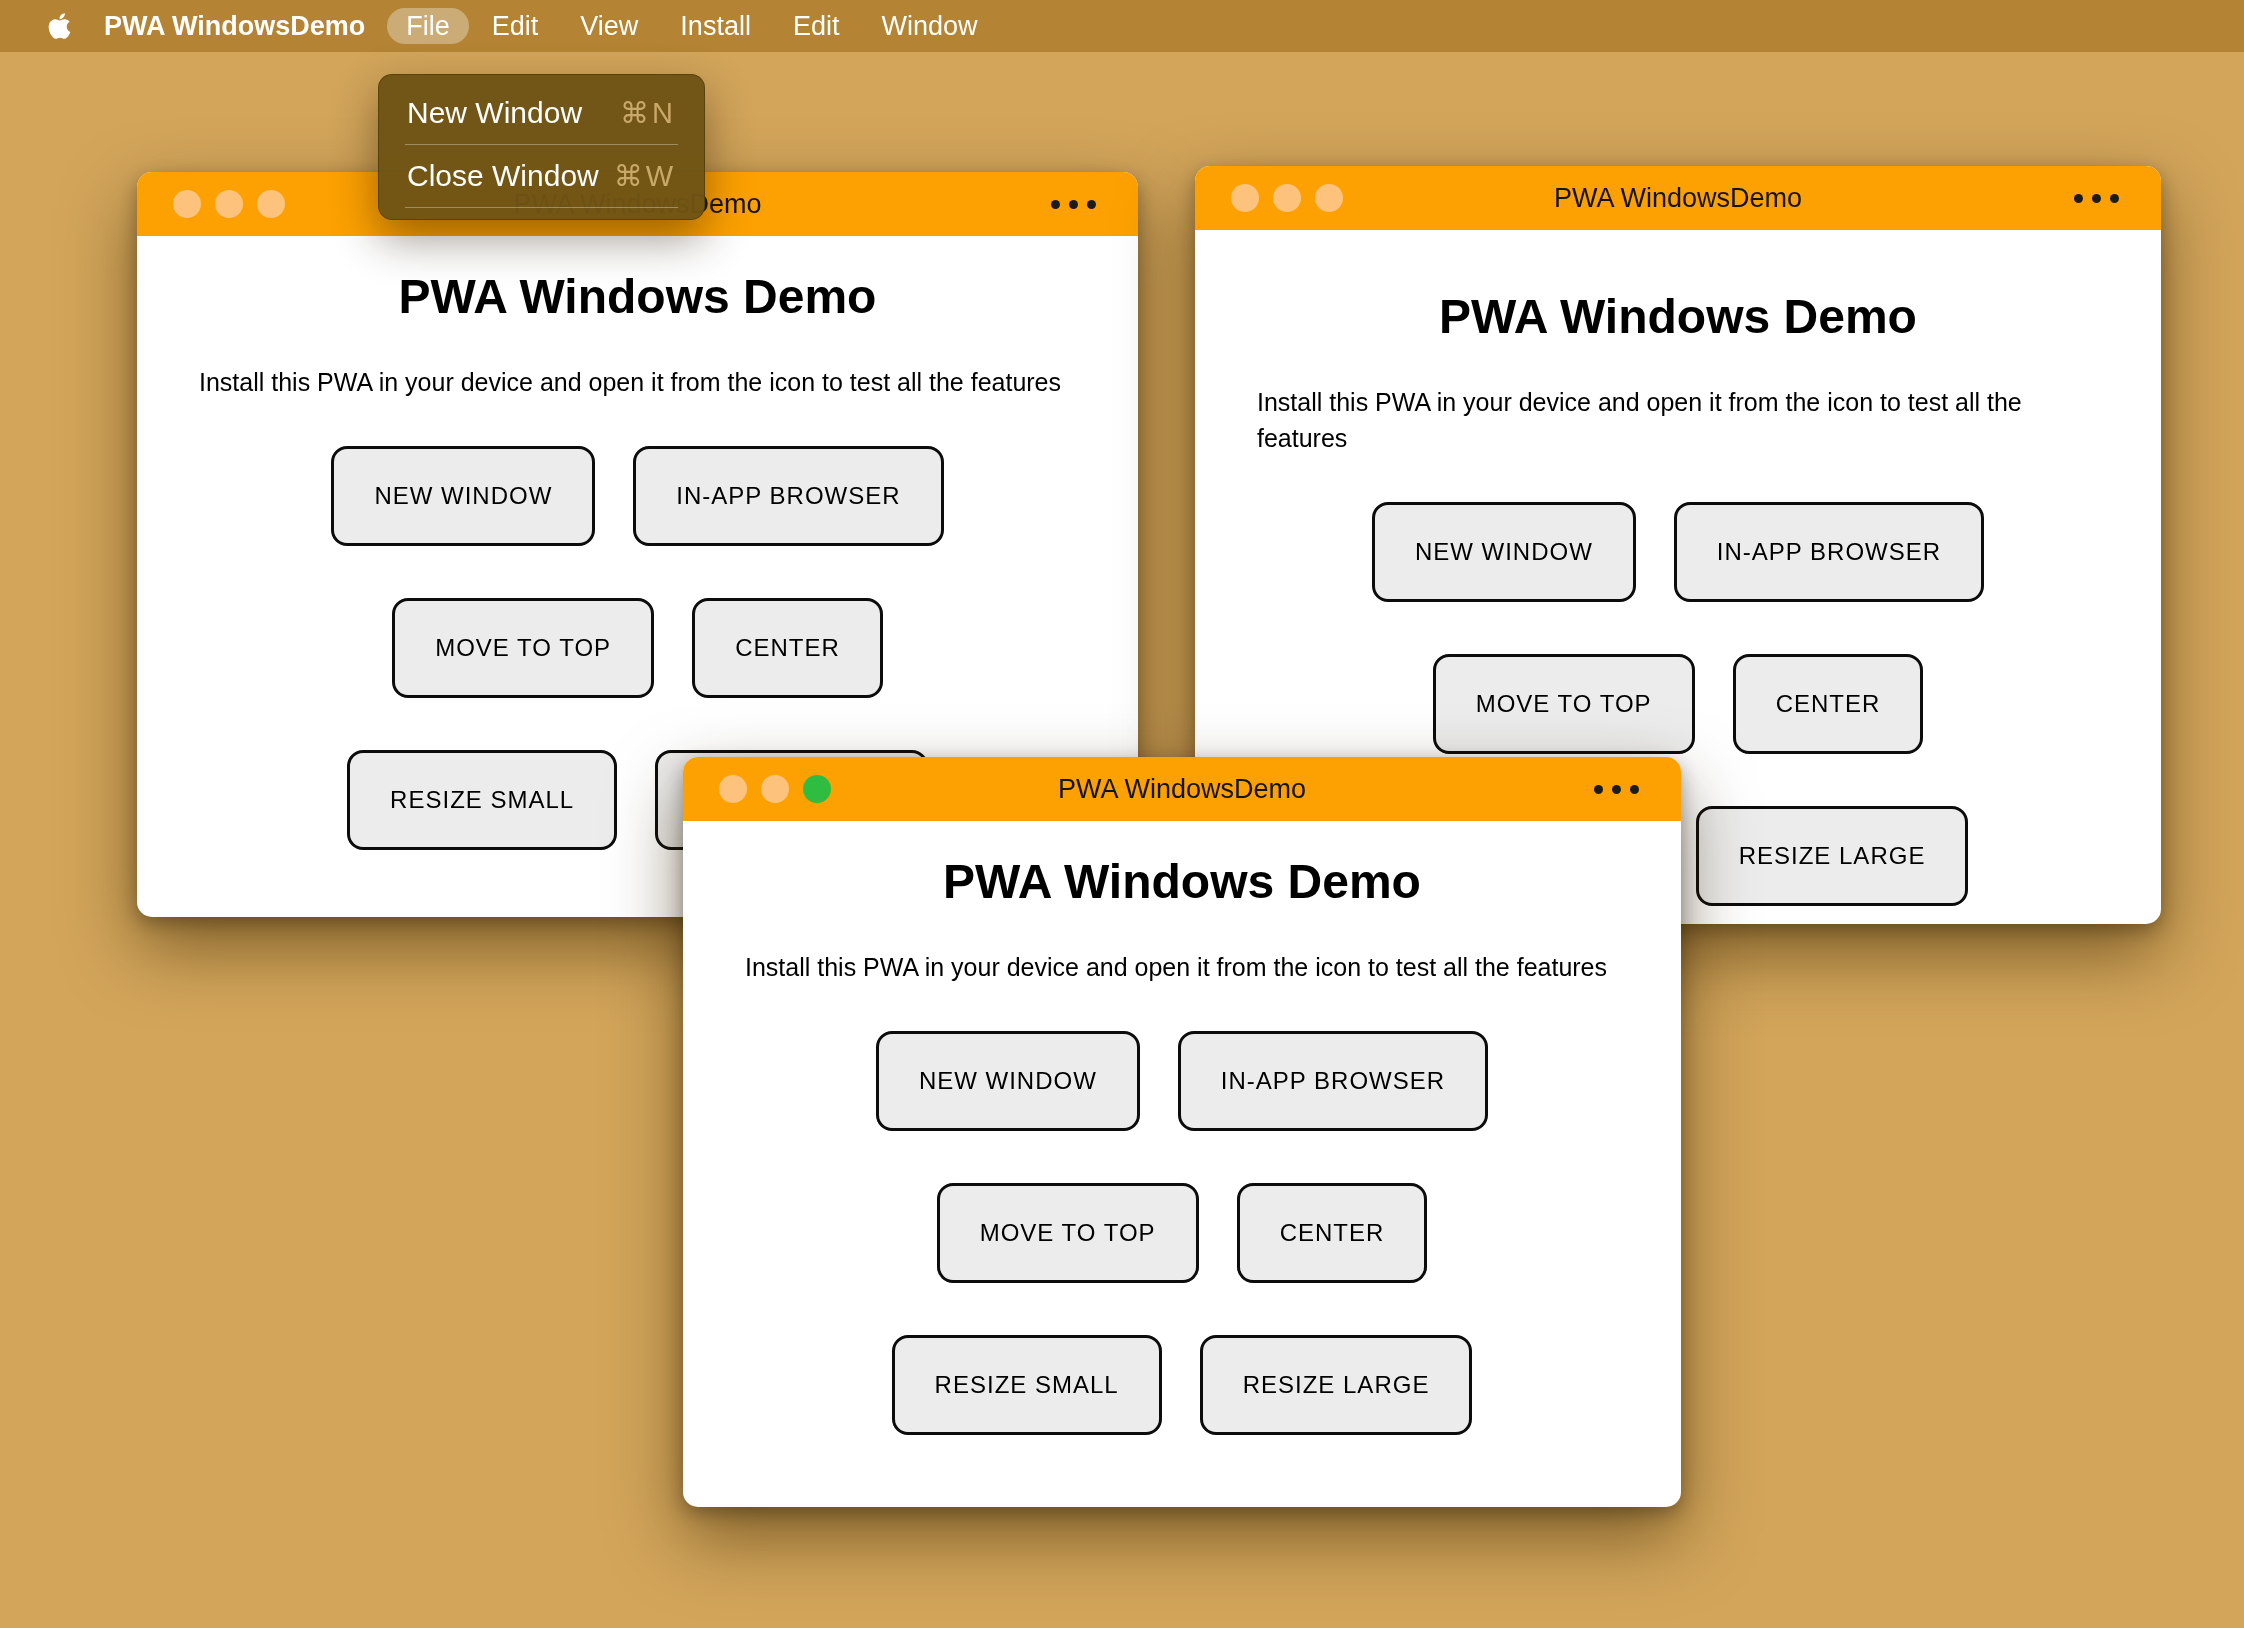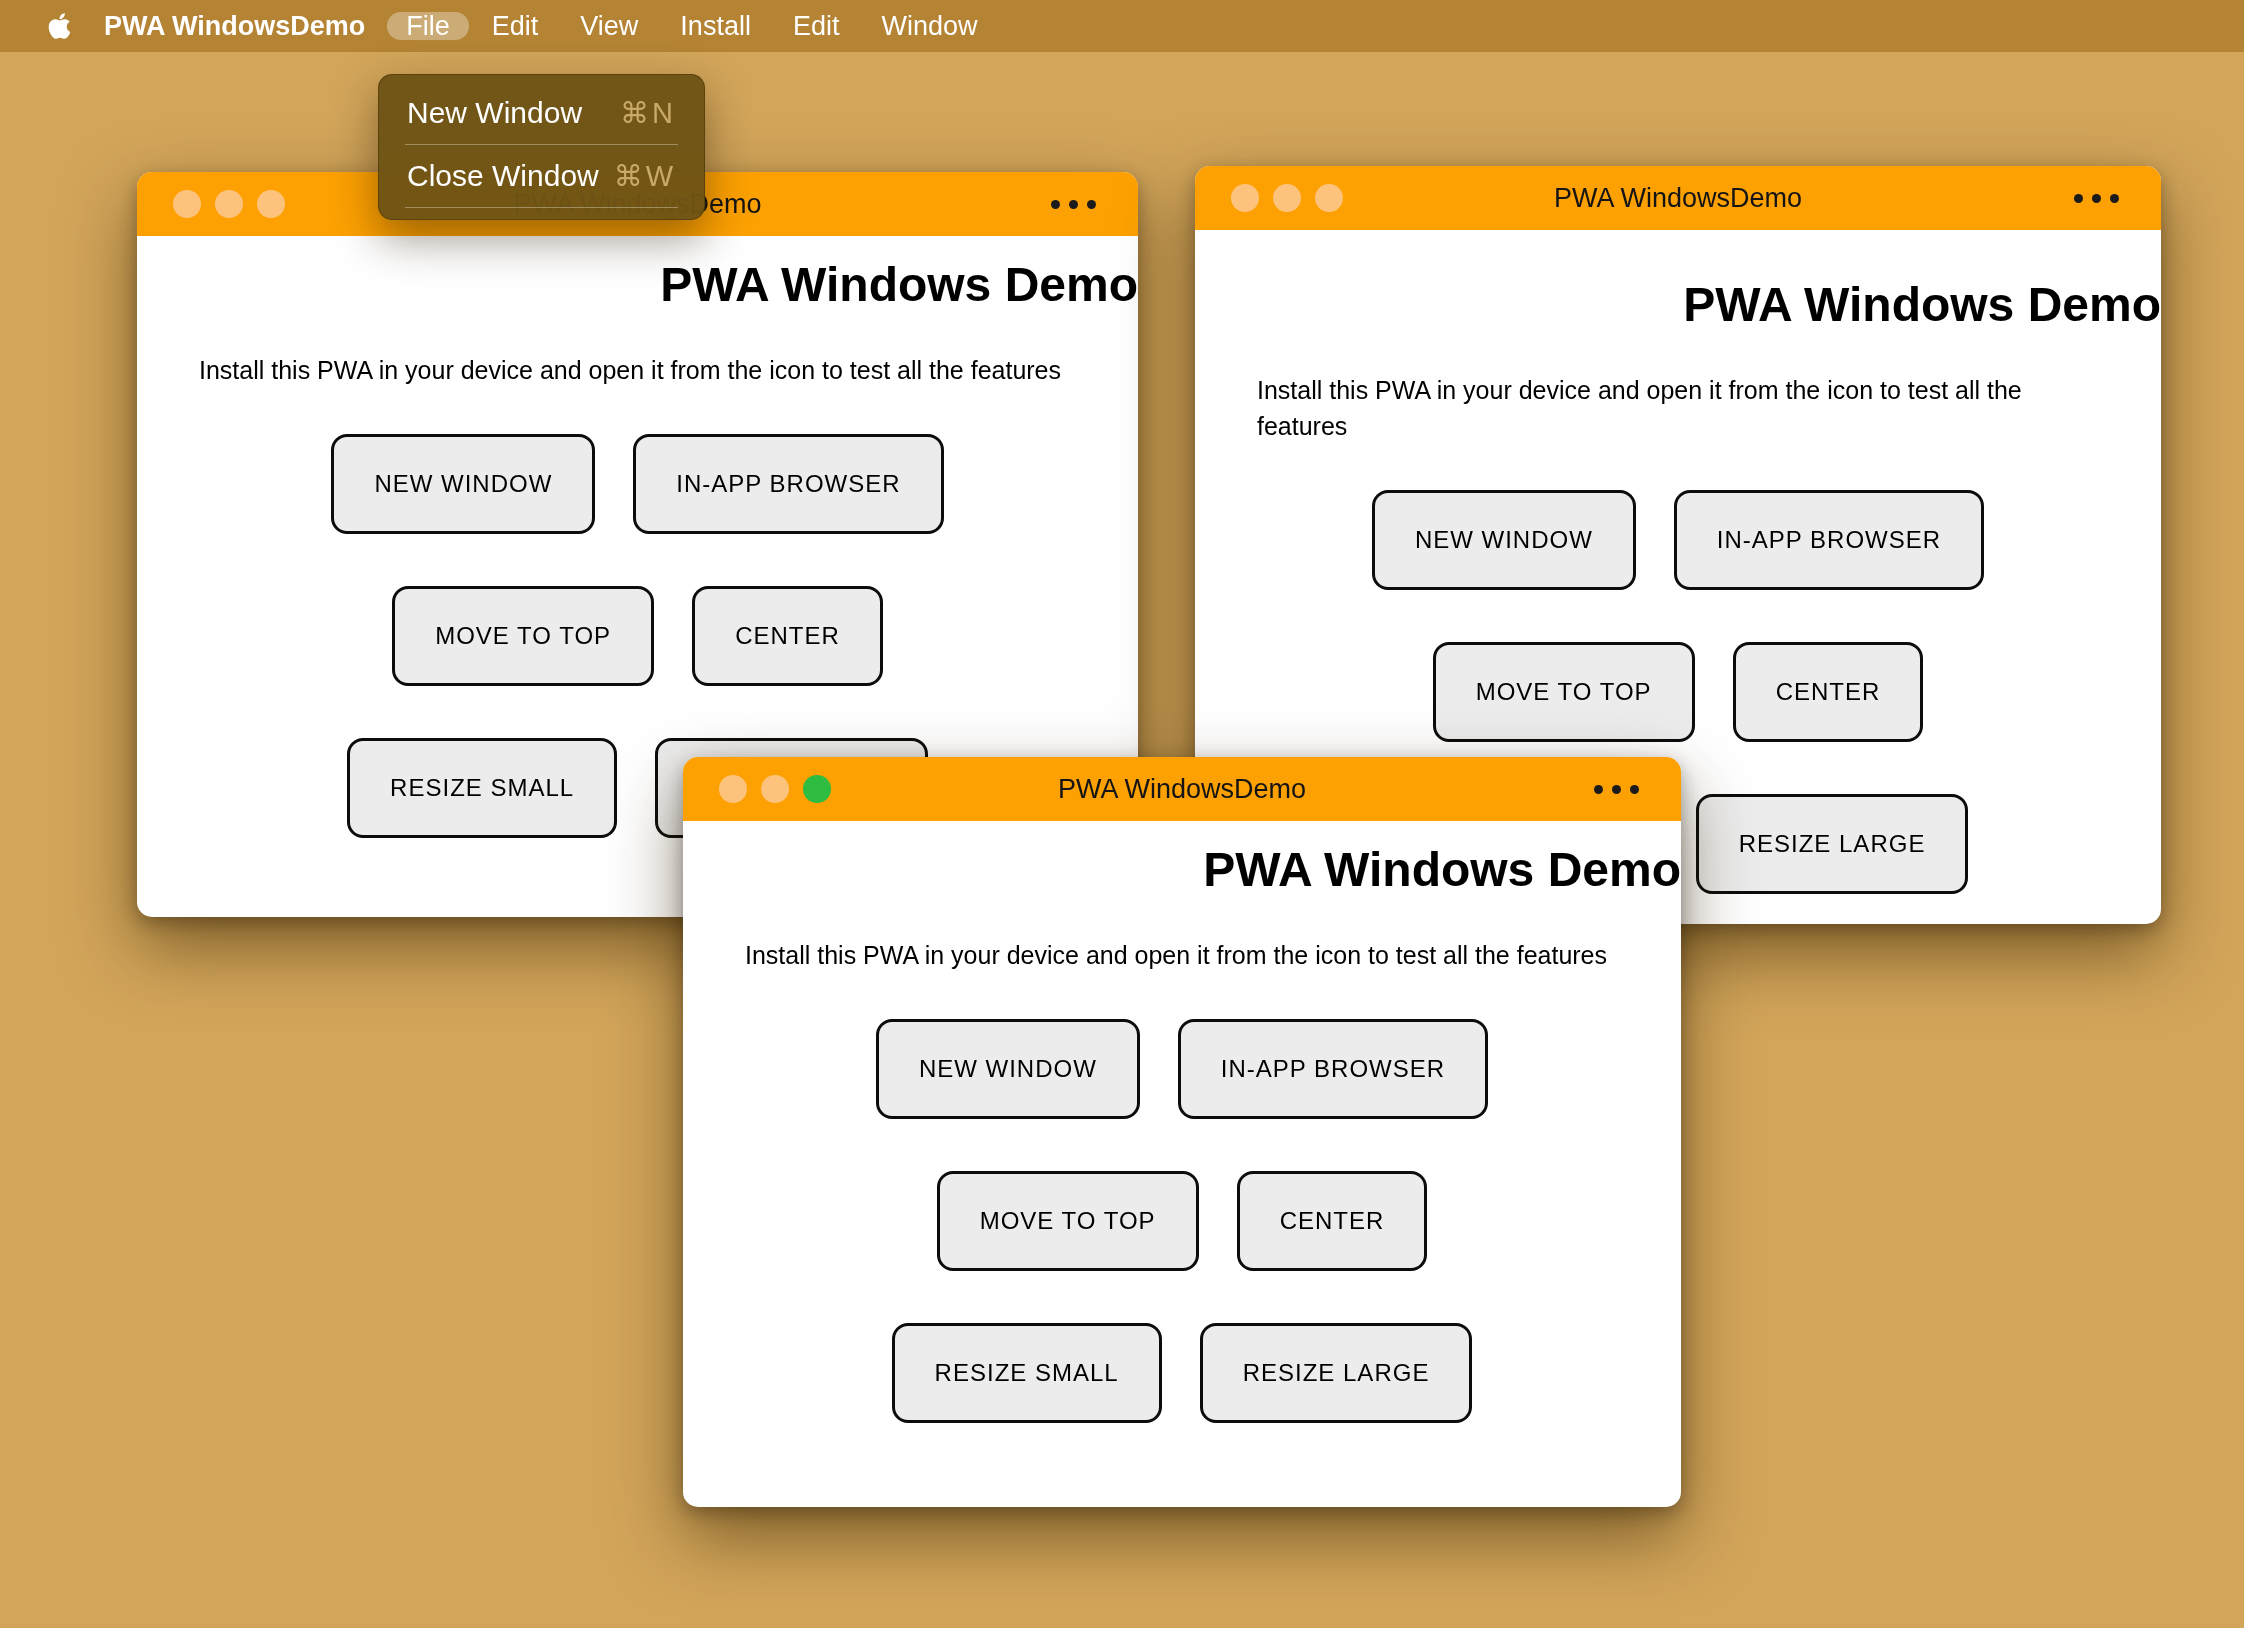--- a/index.html
+++ b/index.html
@@ -15,21 +15,21 @@
     position:absolute; left:0; top:0; width:2244px; height:52px;
     background:#b48434; color:#fff;
     display:flex; align-items:center;
     padding-left:28px;
     font-size:27px;
     z-index:20;
   }
   .apple-menu { width:62px; height:52px; display:flex; align-items:center; justify-content:center; cursor:default; }
   .apple-menu svg { width:27px; height:32px; fill:#fff; }
   .mb-app { font-weight:bold; padding:0 20px 0 14px; height:52px; display:flex; align-items:center; }
-  .mb-item { padding:0 19px; height:28px; display:flex; align-items:center; border-radius:18px; margin:0 2px; }
+  .mb-item { padding:0 19px; height:36px; display:flex; align-items:center; border-radius:18px; margin:0 2px; }
   .mb-item.active { background:rgba(255,255,255,0.33); }
 
   
   .dropdown {
     position:absolute; left:378px; top:74px; width:327px;
     background:rgba(110,84,21,0.97);
     border:1px solid rgba(60,42,0,0.45);
     border-radius:14px;
     box-shadow:0 18px 45px rgba(40,25,0,0.45);
     padding:9px 0;
@@ -62,21 +62,21 @@
   .wtitle {
     position:absolute; left:0; right:0; text-align:center;
     font-size:27px; color:#141414;
   }
   .overflow { position:absolute; right:42px; top:0; height:64px; display:flex; align-items:center; gap:9px; }
   .overflow i { display:block; width:9px; height:9px; border-radius:50%; background:#1b1b1b; }
 
   .wbody { text-align:center; }
   .win-right .wbody { padding-top:26px; }
   .wbody h1 {
-    margin-top:22px; font-size:48px; line-height:54px; font-weight:bold; color:#000;text-align:right;
+    margin-top:34px; font-size:48px; line-height:54px; font-weight:bold; color:#000;
   }
   .wbody p {
     margin:40px 70px 0 62px; text-align:left;
     font-size:25px; line-height:36px; color:#000;
   }
   .btnrow { display:flex; justify-content:center; gap:38px; margin-top:52px; }
   .btnrow.first { margin-top:46px; }
   .btnrow button {
     height:100px; padding:0 40px;
     background:#ececec; color:#000;

